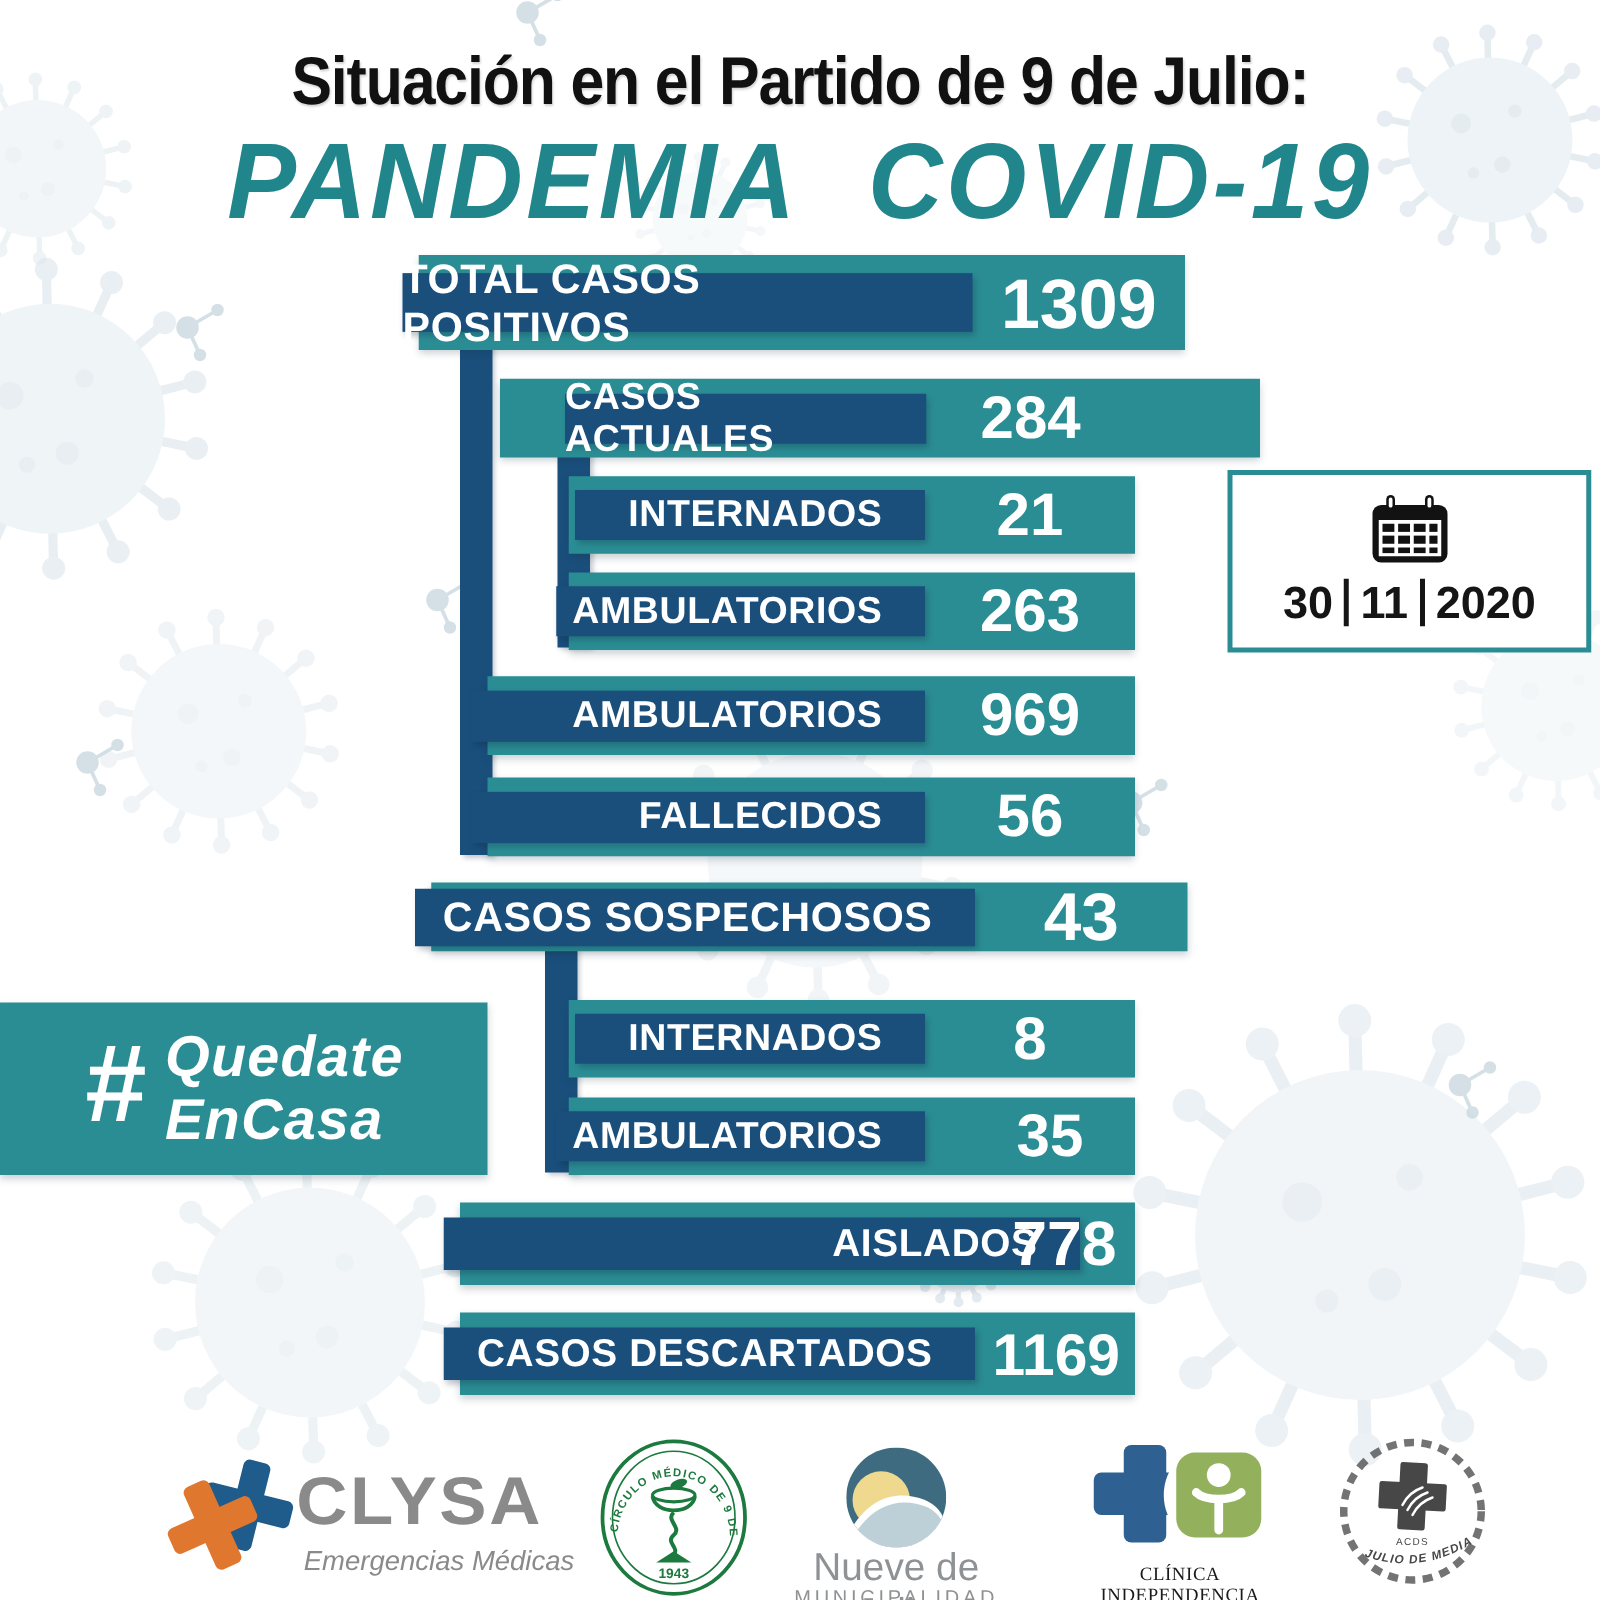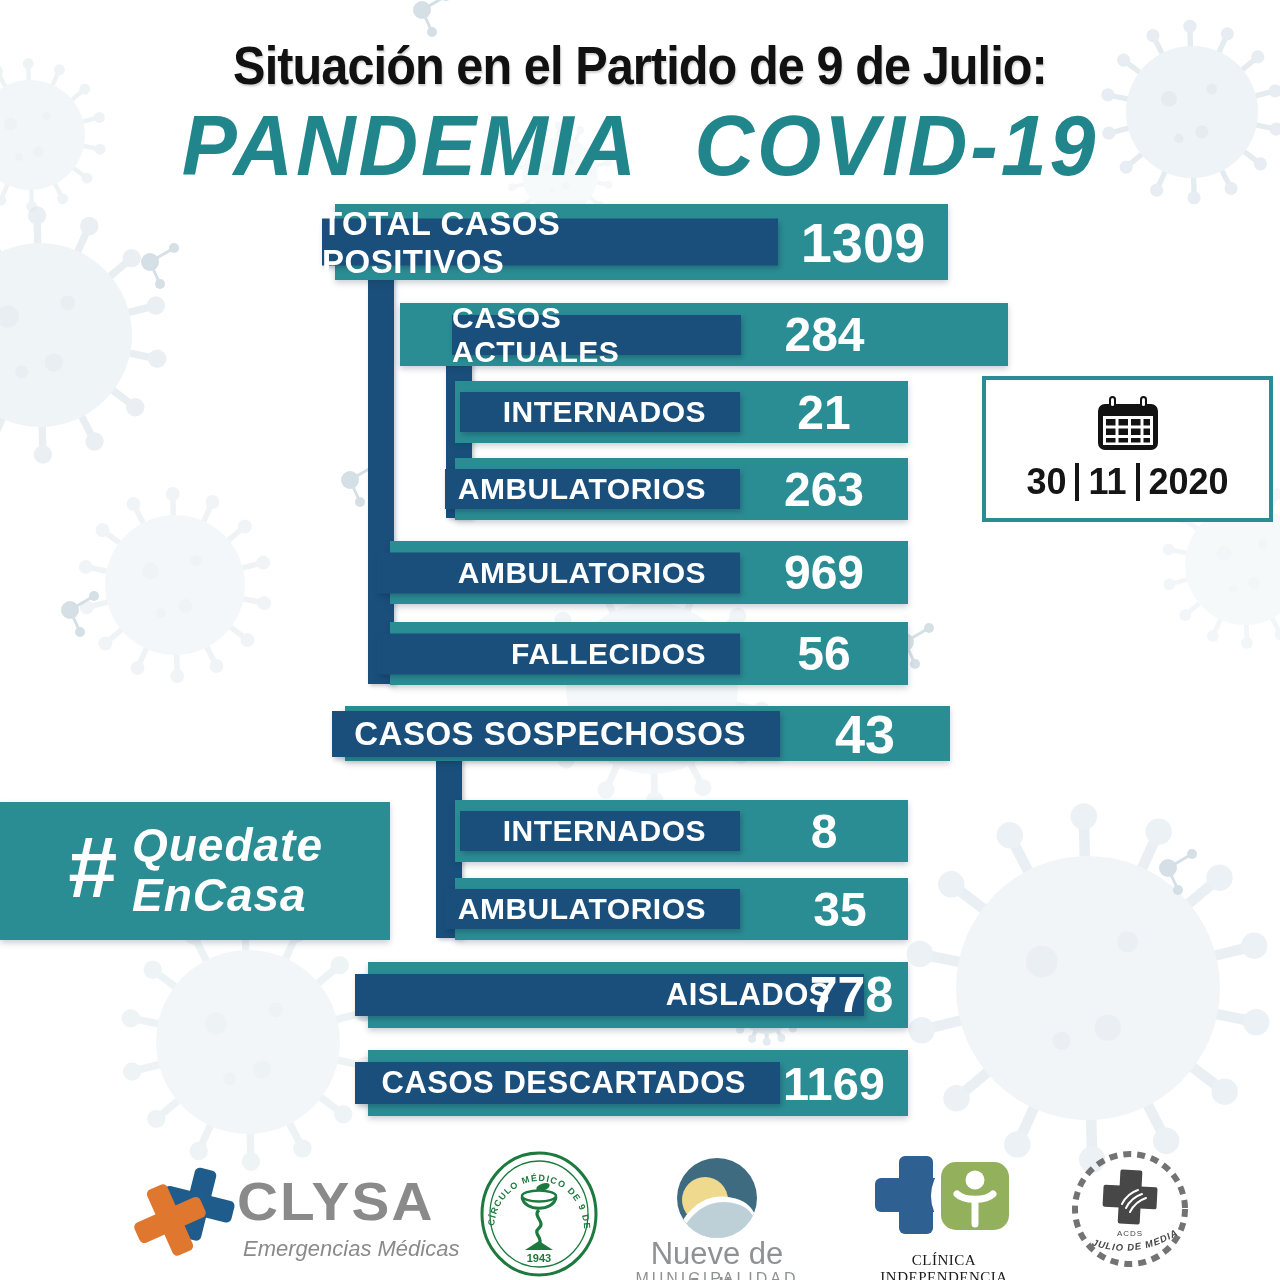--- a/index.html
+++ b/index.html
@@ -535,21 +535,21 @@
     <div class="navy" style="left:-13px;width:509px;height:42px;font-size:31px;">
         <span>AISLADOS</span>
       </div>
     <div class="num" style="left:427px;width:113px;font-size:50px;">778</div>
   </div>
 
   <div class="bar" style="left:368px;top:1050px;width:540px;height:66px;">
     <div class="navy" style="left:-13px;width:425px;height:42px;font-size:31px;">
         <span>CASOS DESCARTADOS</span>
       </div>
-    <div class="num" style="left:416px;width:100px;font-size:47px;border-radius:32px;">1169</div>
+    <div class="num" style="left:427px;width:100px;font-size:47px;border-radius:32px;">1169</div>
   </div>
 
   <div class="date-card">
     <svg width="66" height="58" viewBox="0 0 66 58">
       <rect x="3" y="9" width="60" height="46" rx="7" fill="#121212"></rect>
       <rect x="14" y="1" width="7" height="14" rx="3.5" fill="#121212"></rect>
       <rect x="45" y="1" width="7" height="14" rx="3.5" fill="#121212"></rect>
       <rect x="16" y="3" width="3" height="8" rx="1.5" fill="#ffffff"></rect>
       <rect x="47" y="3" width="3" height="8" rx="1.5" fill="#ffffff"></rect>
       <rect x="8" y="21" width="50" height="29" fill="#ffffff"></rect>

